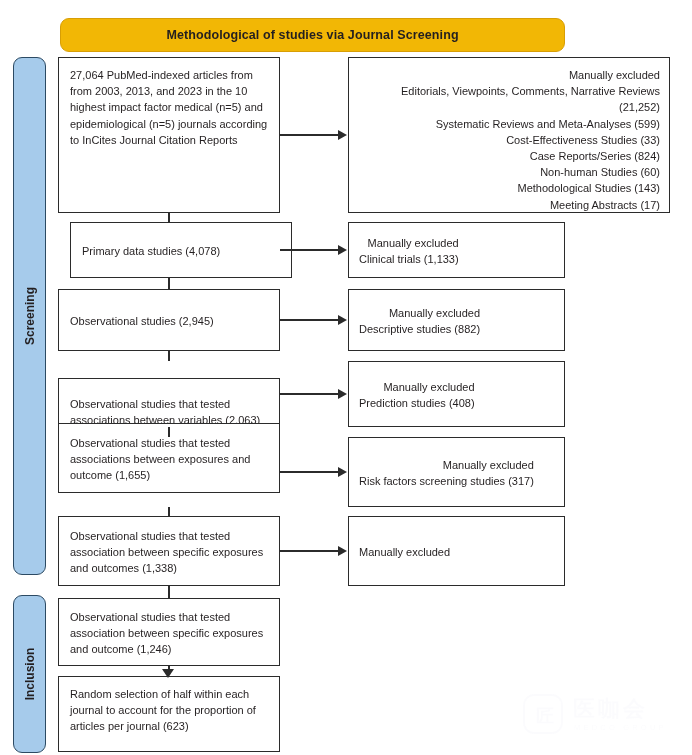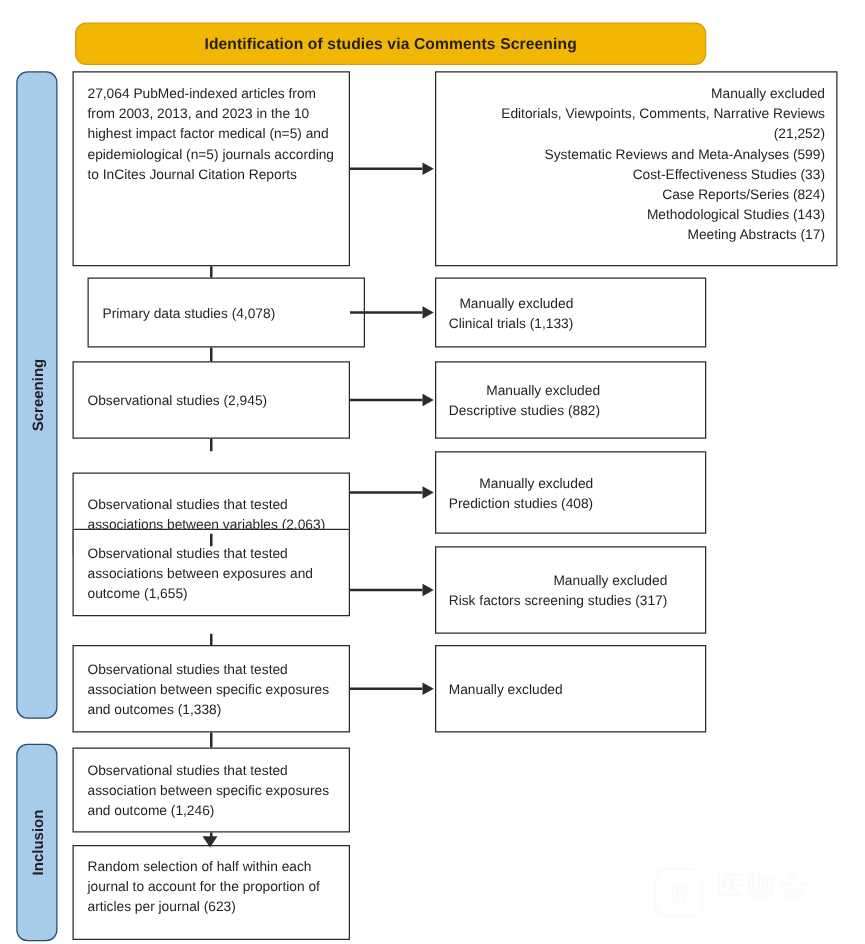--- a/index.html
+++ b/index.html
@@ -171,21 +171,21 @@
     letter-spacing: 3.2px;
     line-height: 9px;
   }
 </style>
 </head>
 <body>
 
 <div id="canvas">
 
   <div id="header-banner">
-    <span class="banner-text">Identification of studies via Comments Screening</span>
+    <span class="banner-text">Methodological of studies via Journal Screening</span>
   </div>
 
   <div class="phase-bar" id="phase-screening">
     <span class="phase-label">Screening</span>
   </div>
   <div class="phase-bar" id="phase-inclusion">
     <span class="phase-label">Inclusion</span>
   </div>
 
   <div class="flow-box left-box" id="box-identified">
@@ -220,20 +220,21 @@
     <p>Random selection of half within each journal to account for the proportion of articles per journal (623)</p>
   </div>
 
   <div class="flow-box right-box" id="box-excl-1">
     <p>Manually excluded</p>
     <ul class="excl-list">
       <li>Editorials, Viewpoints, Comments, Narrative Reviews (21,252)</li>
       <li>Systematic Reviews and Meta-Analyses (599)</li>
       <li>Cost-Effectiveness Studies (33)</li>
       <li>Case Reports/Series (824)</li>
+      <li>Non-human Studies (60)</li>
       <li>Methodological Studies (143)</li>
       <li>Meeting Abstracts (17)</li>
     </ul>
   </div>
 
   <div class="flow-box right-box" id="box-excl-2">
     <div>
       <p>Manually excluded</p>
       <p>Clinical trials (1,133)</p>
     </div>

